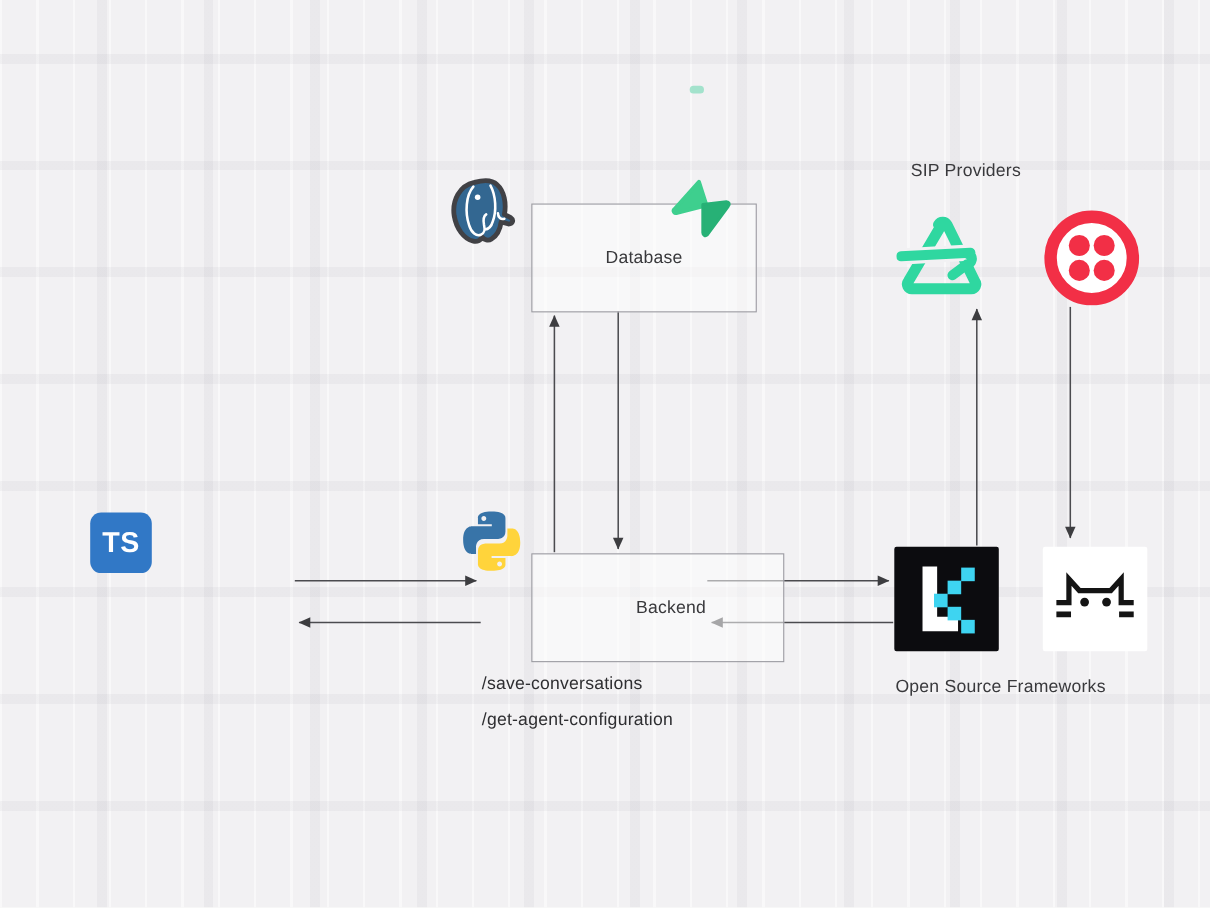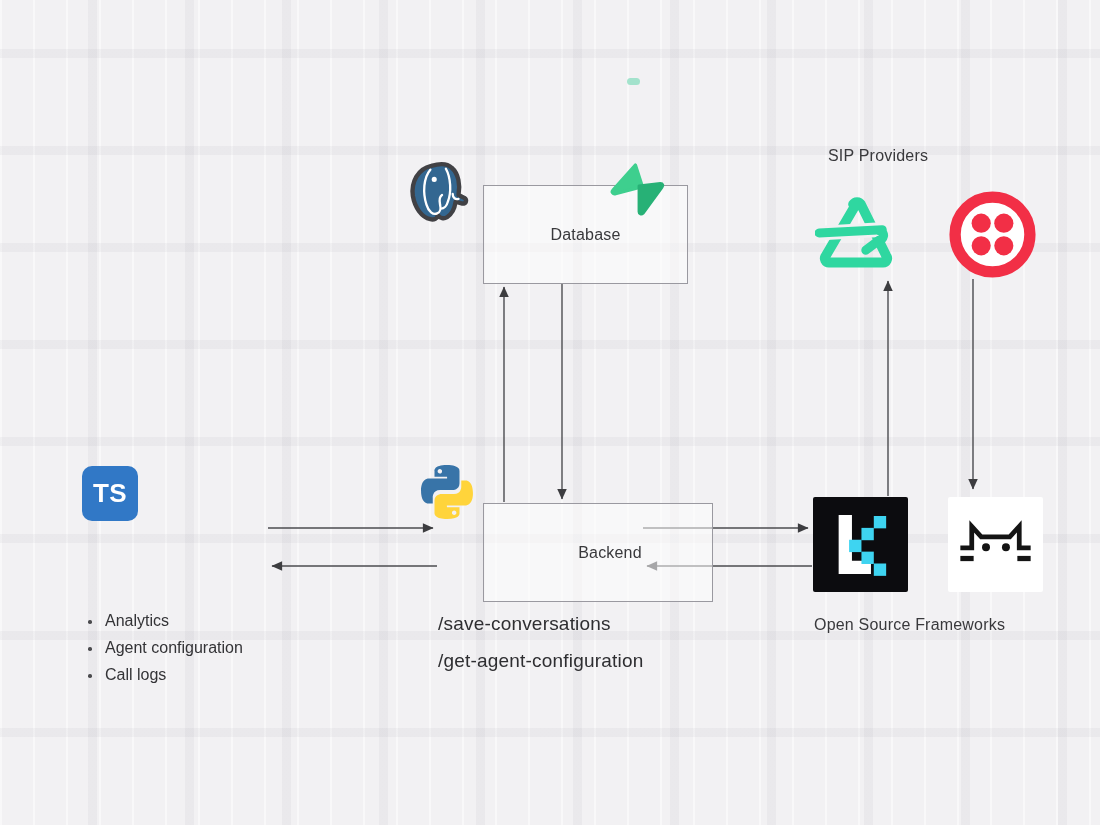--- a/index.html
+++ b/index.html
@@ -47,21 +47,21 @@
   .feature-list{position:absolute;z-index:2;left:85px;top:612px;list-style:none;margin:0;padding:0;}
   .feature-list li{
     position:relative;padding-left:20px;margin-bottom:9px;
     font-size:16px;color:#333336;
   }
   .feature-list li .dot{
     position:absolute;left:3px;top:8px;width:3.5px;height:3.5px;border-radius:50%;
     background:#4a4a4d;
   }
   .endpoint-list{position:absolute;z-index:2;left:438px;top:613px;}
-  .endpoint-list .endpoint{font-size:19px;color:#2e2e31;margin-bottom:15px;letter-spacing:0.2px;}
+  .endpoint-list .endpoint{font-size:16px;color:#2e2e31;margin-bottom:15px;letter-spacing:0.2px;}
   #green-artifact{
     position:absolute;z-index:2;left:627px;top:78px;width:13px;height:7px;
     background:#8edfc2;border-radius:4px;opacity:0.8;
   }
 </style>
 </head>
 <body>
 
 <div class="canvas">
 
@@ -159,34 +159,20 @@
       <path d="M13,53.5 L25,53.5 L25,31 L35,42 L65,42 L75,31 L75,53.5 L87,53.5" fill="none" stroke="#141414" stroke-width="5" stroke-linejoin="miter"></path>
       <circle cx="40" cy="53" r="4.2" fill="#141414"></circle>
       <circle cx="61" cy="53" r="4.2" fill="#141414"></circle>
       <rect x="13" y="62" width="14" height="5.5" fill="#141414"></rect>
       <rect x="73" y="62" width="14" height="5.5" fill="#141414"></rect>
     </svg>
   </div>
 
   <div class="caption" id="label-osf">Open Source Frameworks</div>
 
-  <ul class="feature-list">
-    <li>
-      <span class="dot"></span>
-      <span>Analytics</span>
-    </li>
-    <li>
-      <span class="dot"></span>
-      <span>Agent configuration</span>
-    </li>
-    <li>
-      <span class="dot"></span>
-      <span>Call logs</span>
-    </li>
-  </ul>
 
   <div class="endpoint-list">
     <div class="endpoint">/save-conversations</div>
     <div class="endpoint">/get-agent-configuration</div>
   </div>
 
   <div id="green-artifact"></div>
 
 </div>
 

